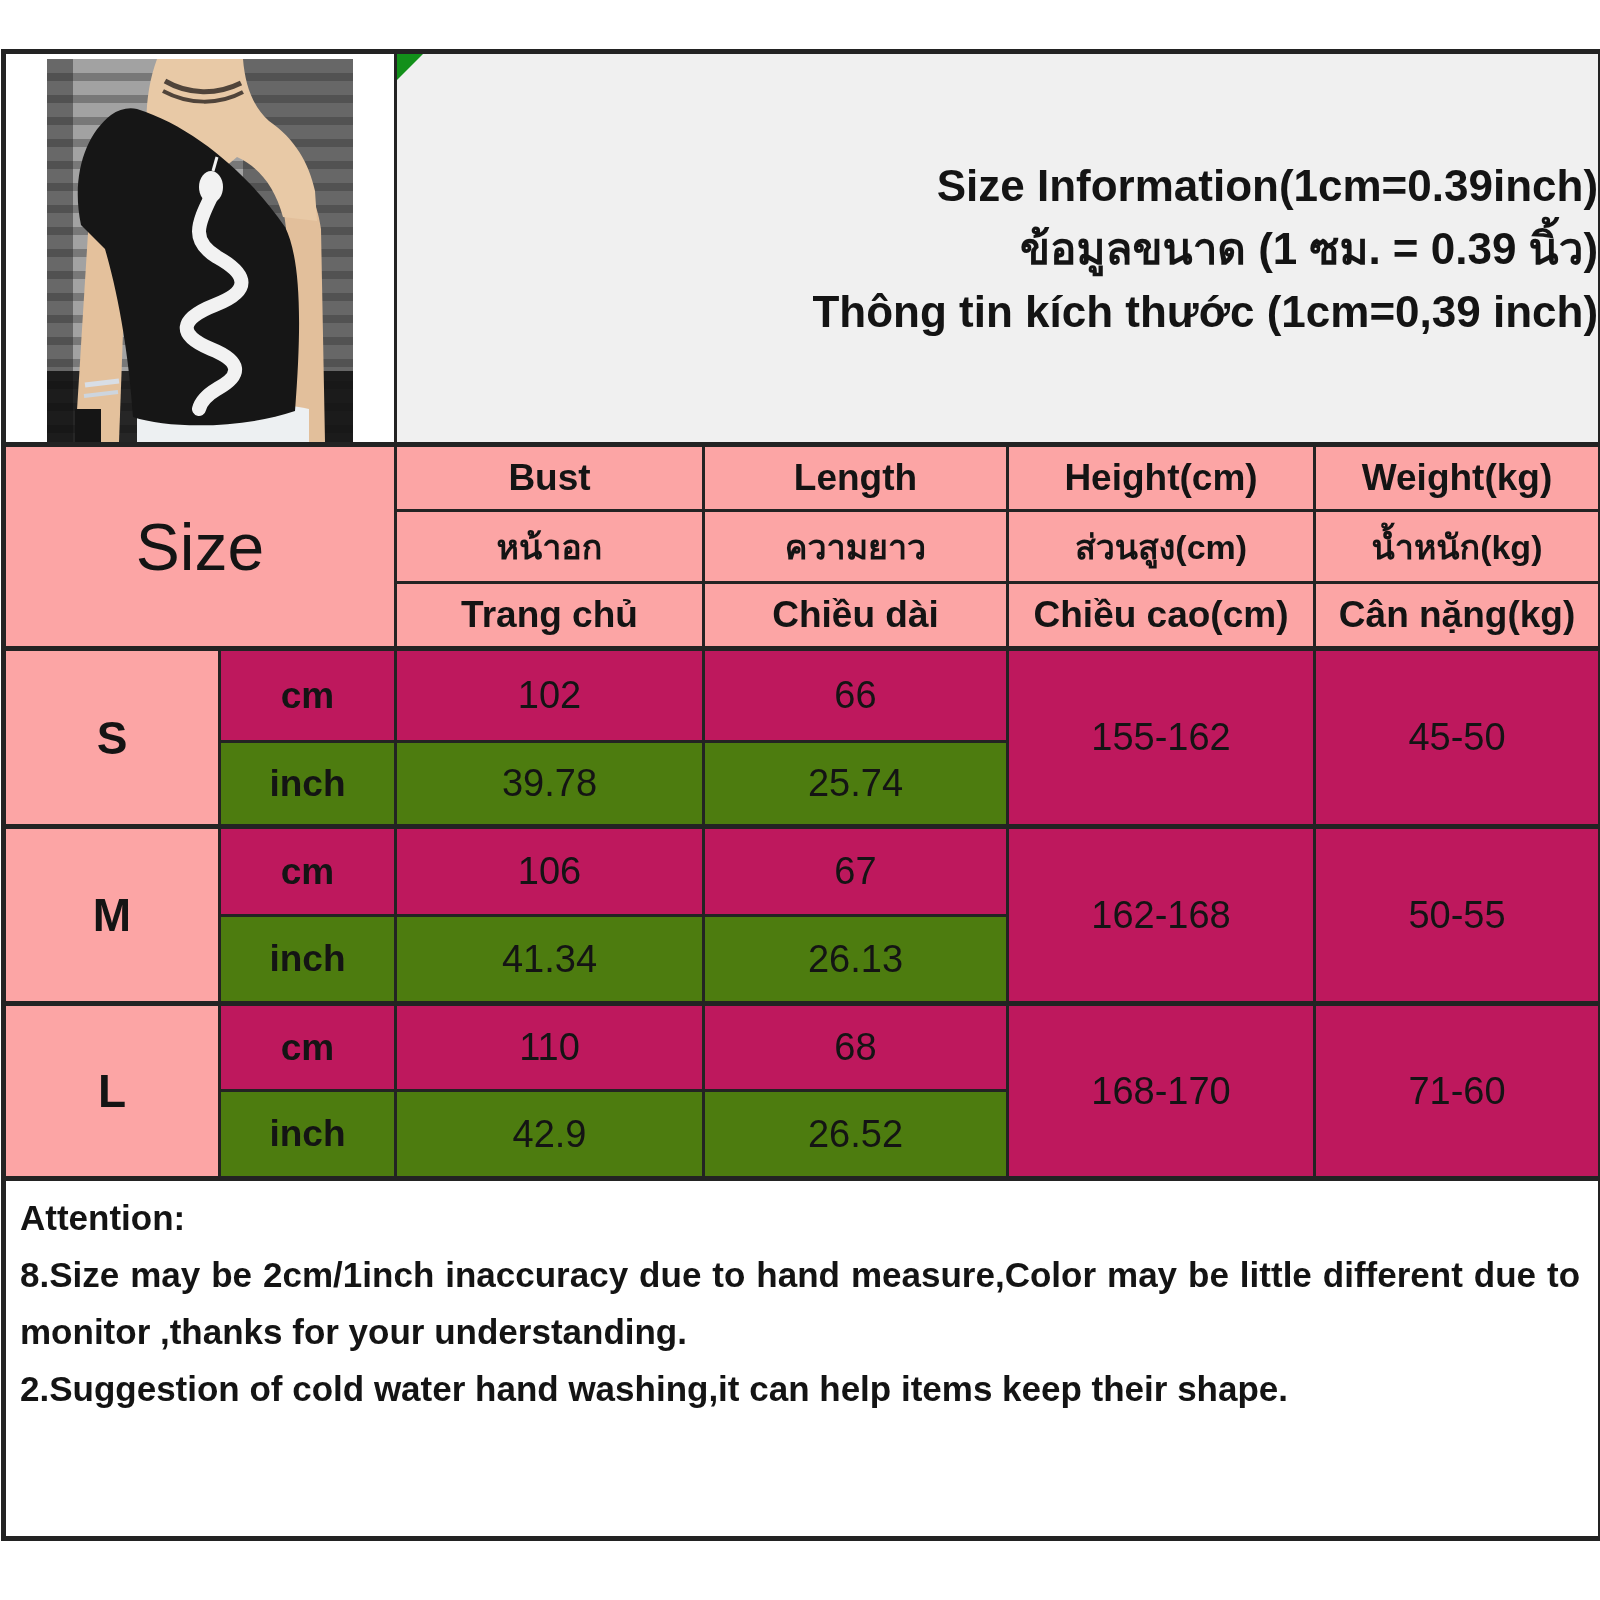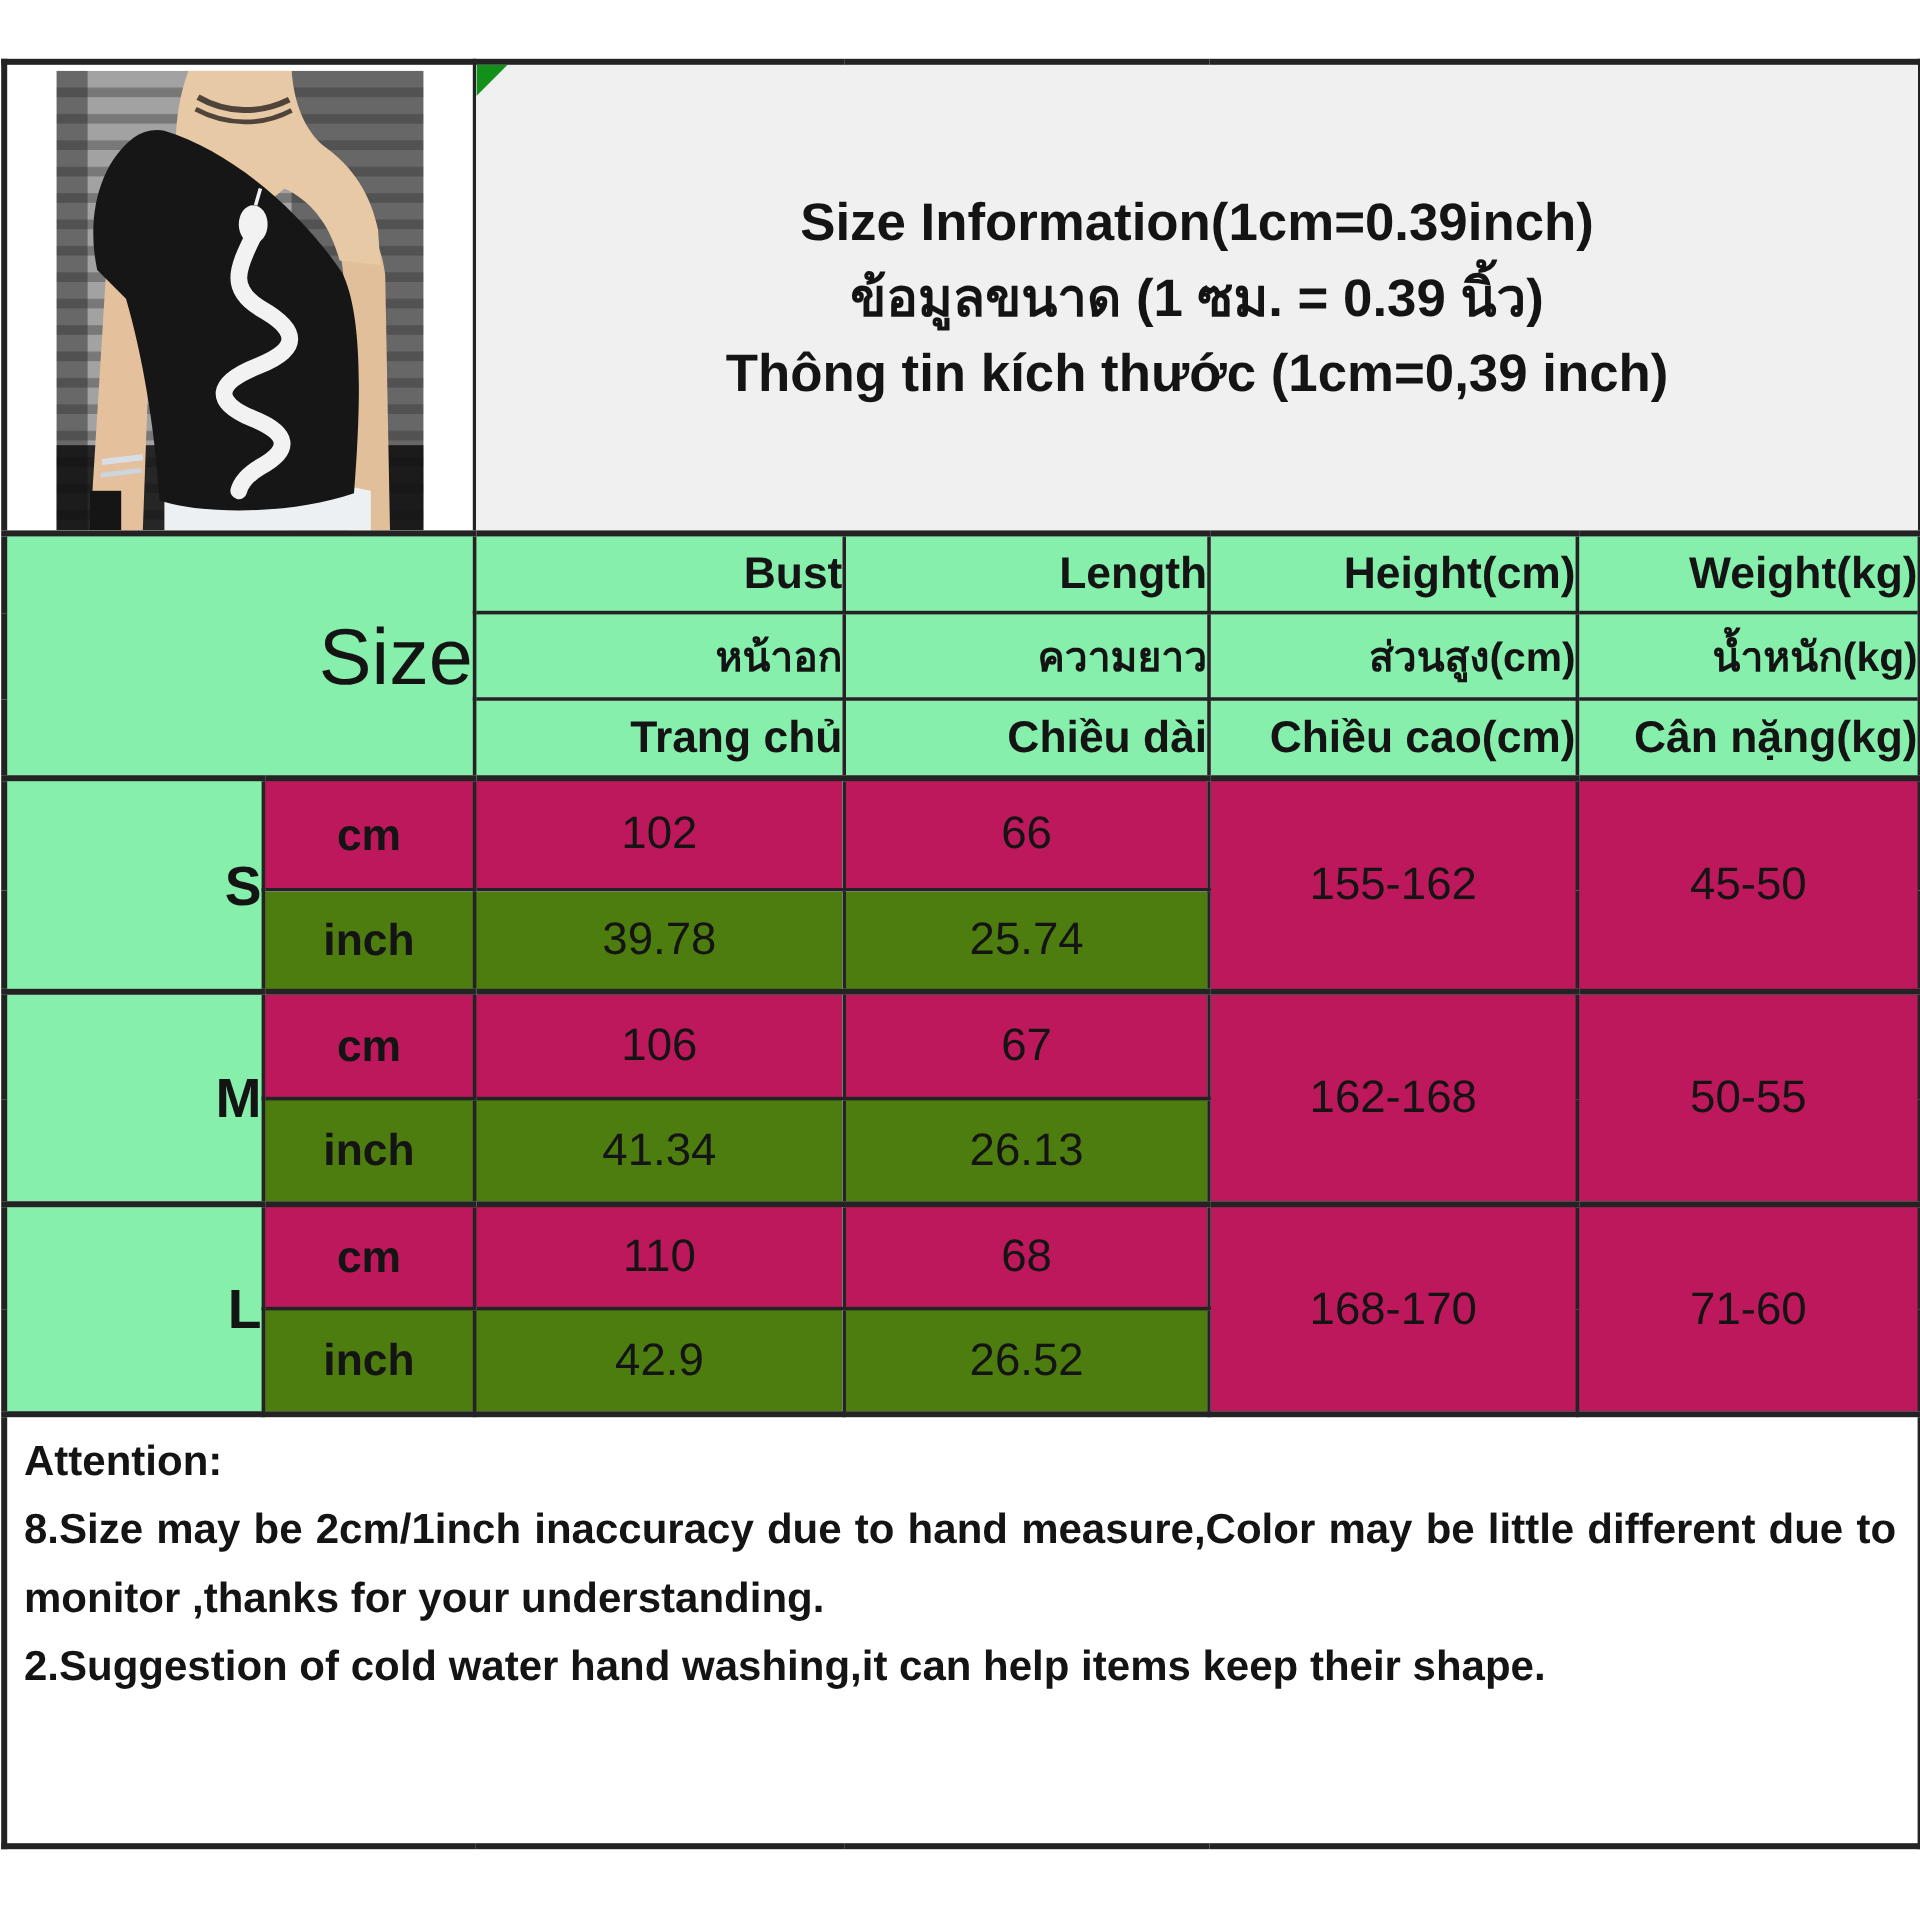--- a/index.html
+++ b/index.html
@@ -8,28 +8,28 @@
     font-family:"Liberation Sans","DejaVu Sans",sans-serif; color:#141414; overflow:hidden;
   }
   table.size-table {
     position:absolute; left:1px; top:49px; width:1597px;
     border-collapse:collapse; table-layout:fixed; background:#ffffff;
     border:5px solid #232323;
   }
   td { border:3px solid #232323; text-align:center; vertical-align:middle; padding:0; overflow:hidden; }
   tr.sec > td { border-top-width:5px; }
 
-  .bg-head  { background:#86efac;text-align:right; }
+  .bg-head  { background:#fca5a5; }
   .bg-light { background:#be185d; }
   .bg-white { background:#4d7c0f; }
 
   .photo-cell { background:#ffffff; }
   .photo { display:block; margin:5px auto 0 auto; }
 
-  .title-cell { background:#f0f0f0; position:relative; }
+  .title-cell { background:#f0f0f0; position:relative;text-align:right; }
   .corner {
     position:absolute; left:0; top:0; width:0; height:0;
     border-top:26px solid #12901a; border-right:26px solid transparent;
   }
   .t-line { font-size:44px; font-weight:bold; line-height:63px; white-space:nowrap; }
 
   .h-en { font-size:37px; font-weight:bold; }
   .h-th { font-size:34px; font-weight:bold; }
   .h-vi { font-size:37px; font-weight:bold; }
 

